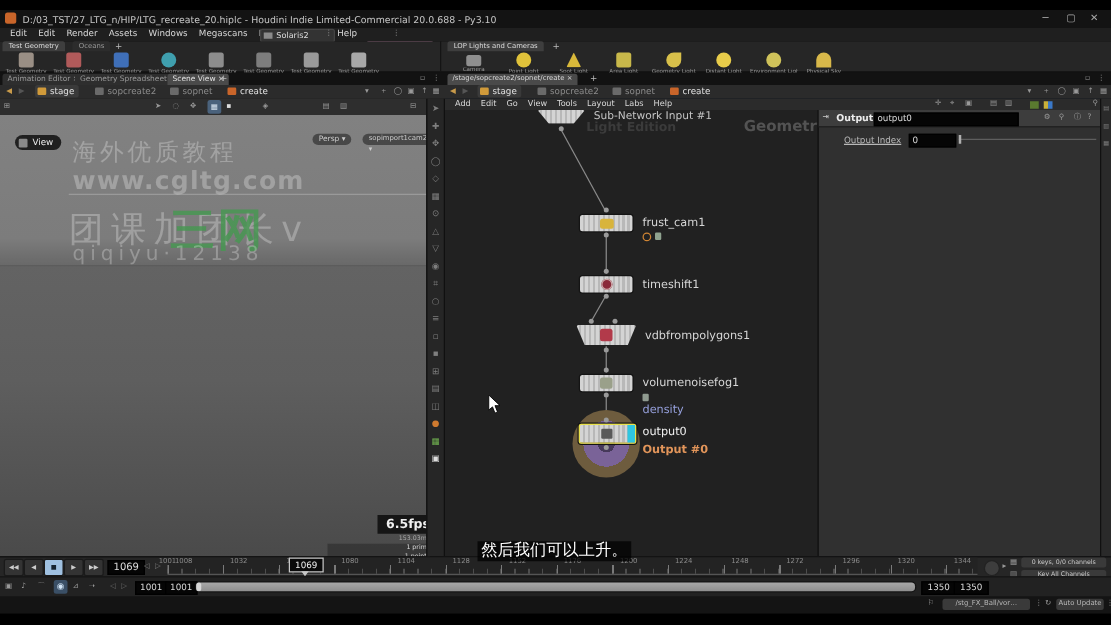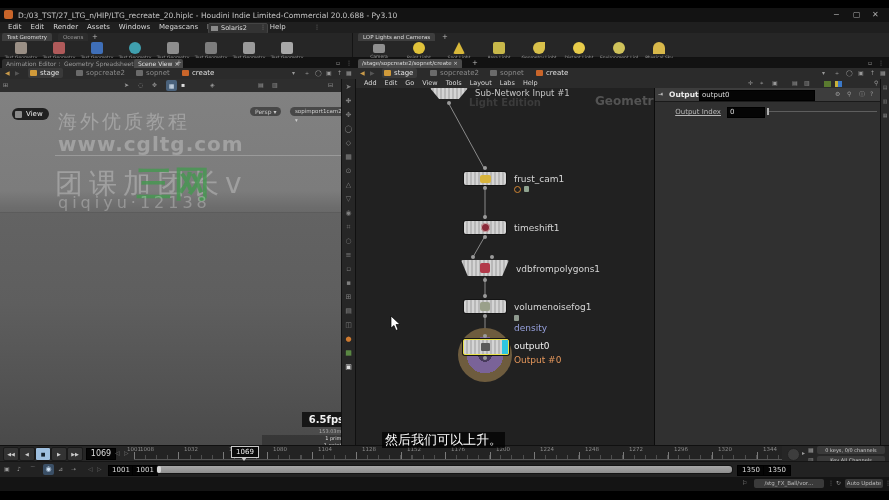--- a/index.html
+++ b/index.html
@@ -320,21 +320,21 @@
     <div class="nlabel" style="left:158px;top:235px;color:#96a0dc;">density</div>
     <div class="dot" style="left:127px;top:206px;"></div>
     <div class="dot" style="left:127px;top:226px;"></div>
 
     <div class="abs" style="left:102px;top:240px;width:54px;height:54px;border-radius:50%;background:radial-gradient(circle,#46395a 0 18%,#7a6398 18% 48%,#6e5c3e 48% 78%,rgba(110,92,62,0) 79%);"></div>
     <div class="node" style="left:107px;top:251px;width:44px;height:14px;border:1px solid #e8e04a;box-shadow:0 0 0 1px #141414;">
       <div style="position:absolute;right:0;top:0;width:6px;height:100%;background:#2fc6e0;"></div>
       <div style="position:absolute;left:17px;top:3px;width:9px;height:8px;background:#5a5a5a;border-radius:1px;"></div>
     </div>
     <div class="nlabel" style="left:158px;top:253px;color:#f0f0f0;">output0</div>
-    <div class="nlabel" style="left:158px;top:267px;color:#e2955a;">Output #0</div>
+    <div class="nlabel" style="left:158px;top:267px;color:#e2955a;font-weight:bold;">Output #0</div>
     <div class="dot" style="left:127px;top:246px;"></div>
     <div class="dot" style="left:127px;top:268px;"></div>
 
     <svg width="12" height="16" style="position:absolute;left:34px;top:228px;">
       <polygon points="1,0 1,12 4,9.5 6,14.5 8,13.5 6,8.5 10,8.5" fill="#fff" stroke="#000" stroke-width="0.7"></polygon>
     </svg>
   </div>
 
   <div class="abs" style="left:298px;top:9px;width:226px;height:357px;background:#303030;border-left:1px solid #0c0c0c;">
     <div class="abs" style="left:0;top:0;width:226px;height:13px;background:#3d3d3d;border-bottom:1px solid #1a1a1a;">

